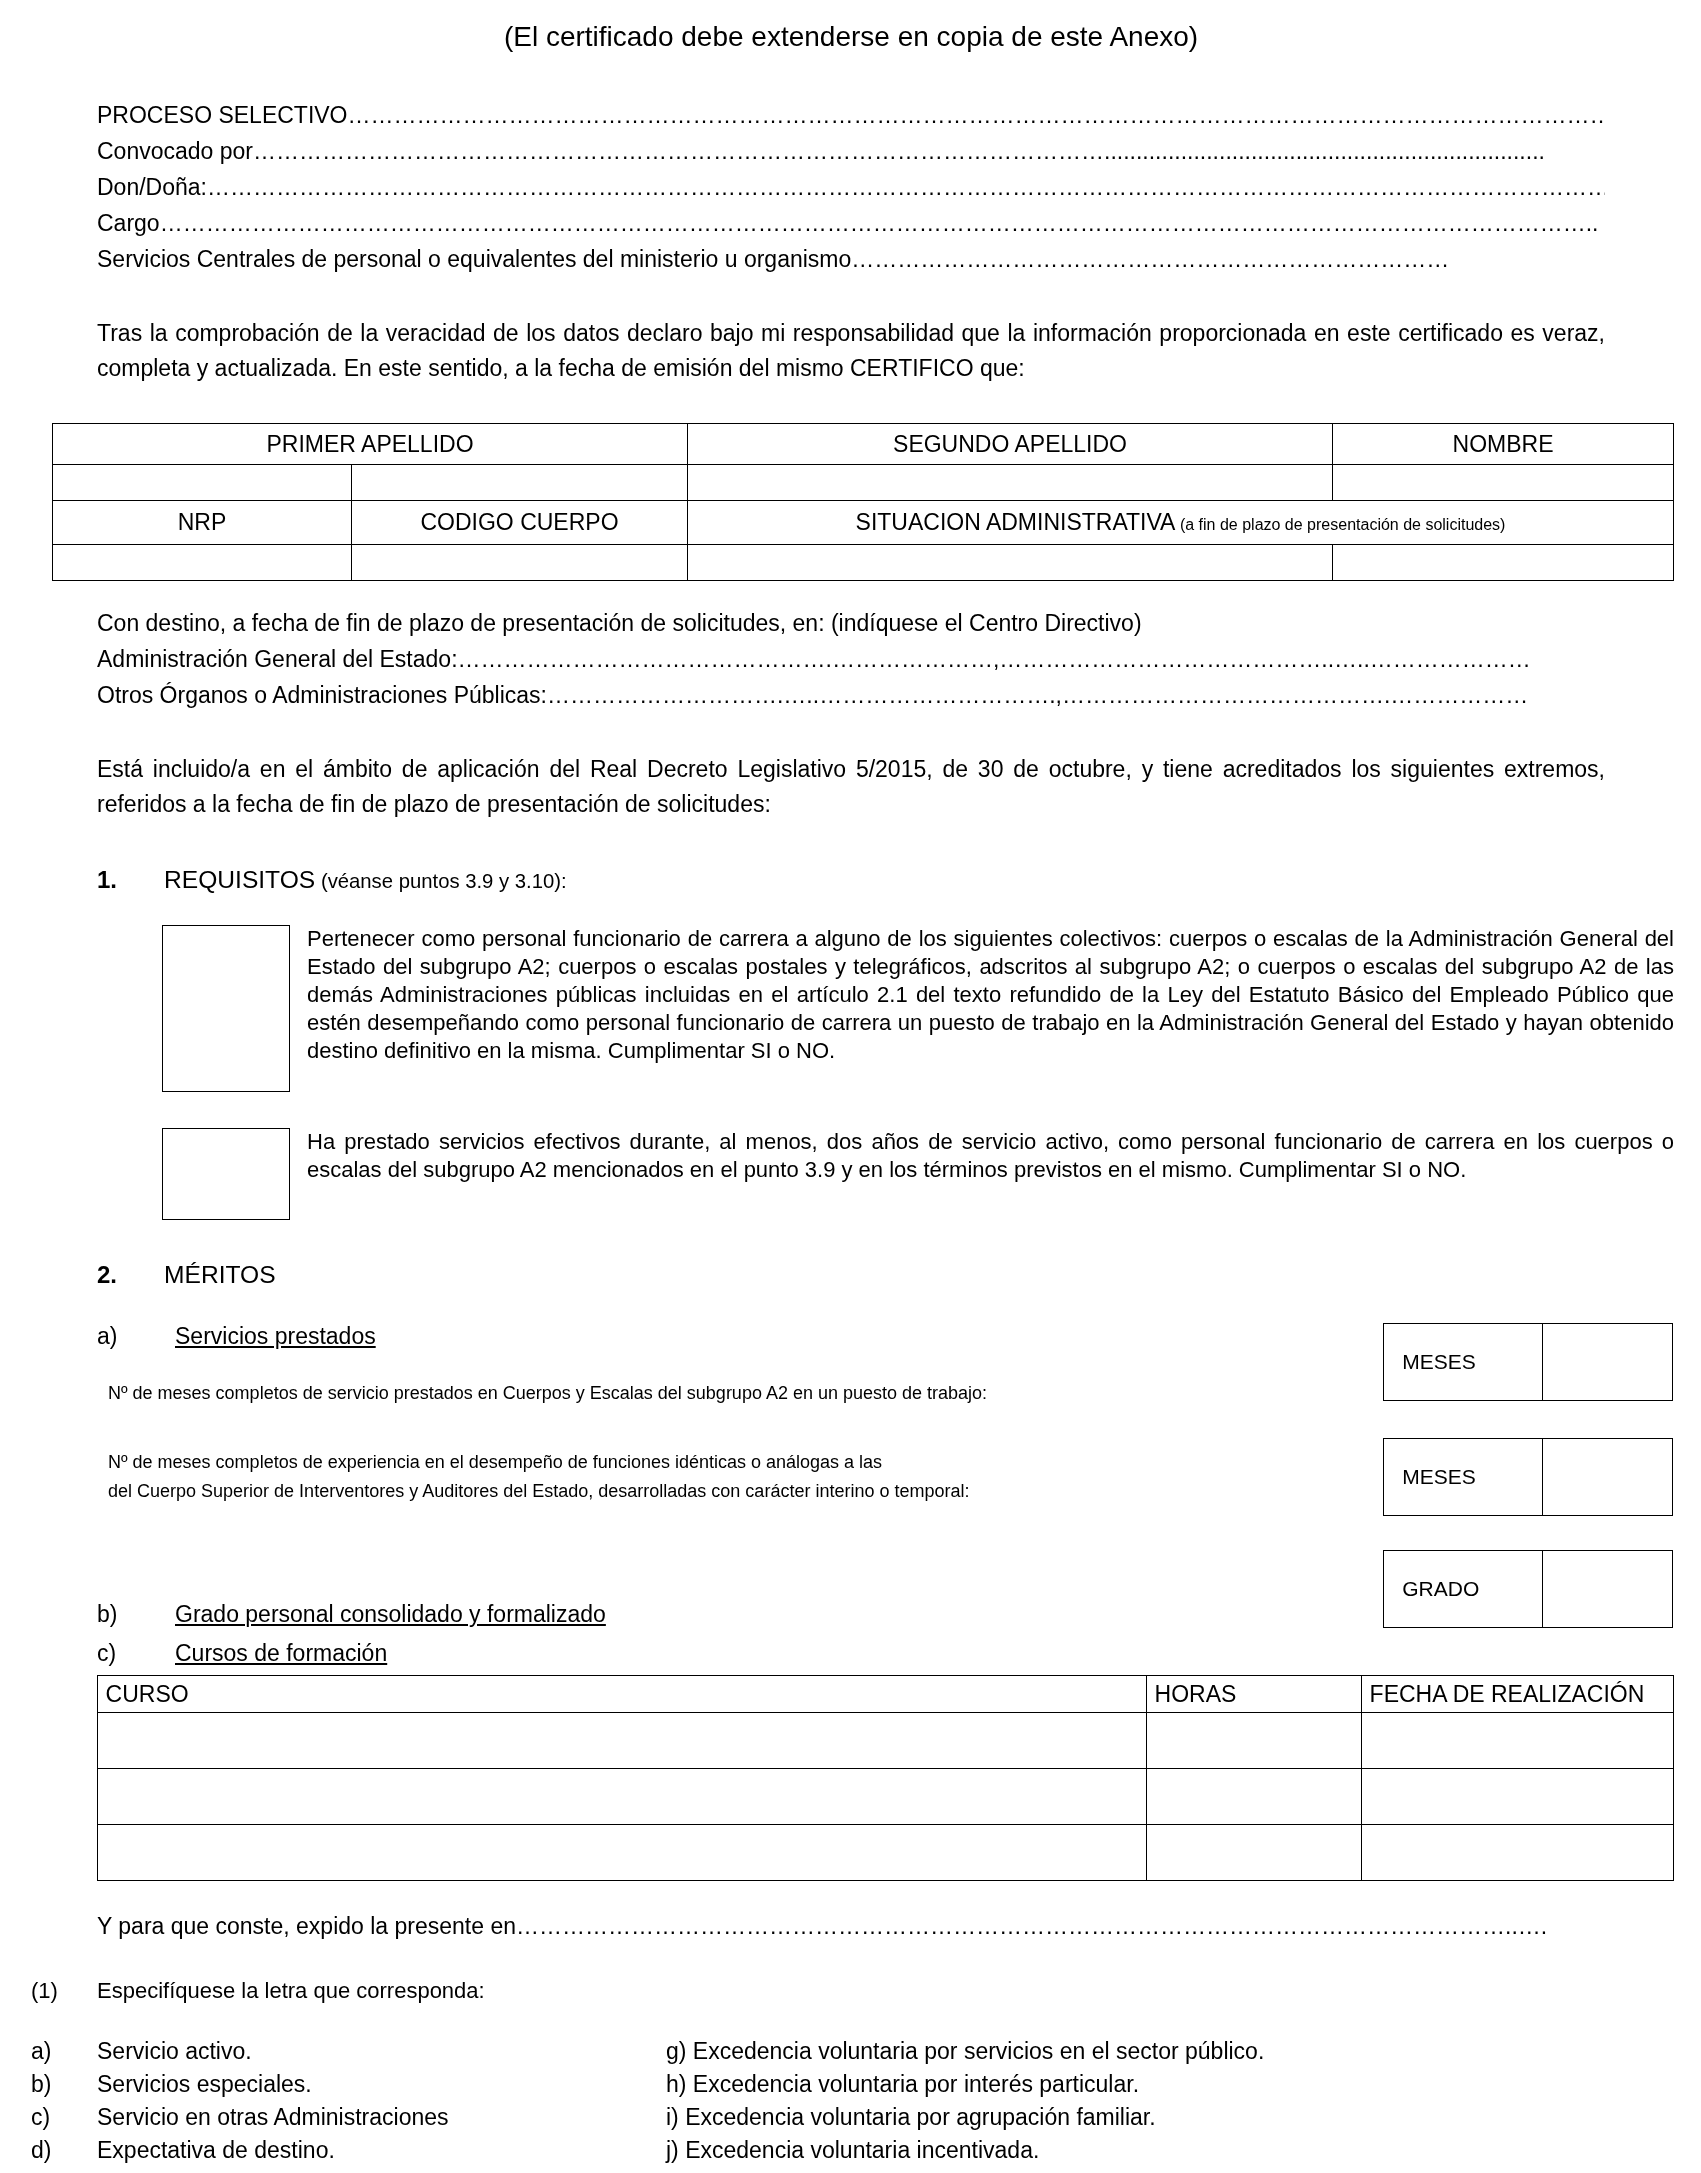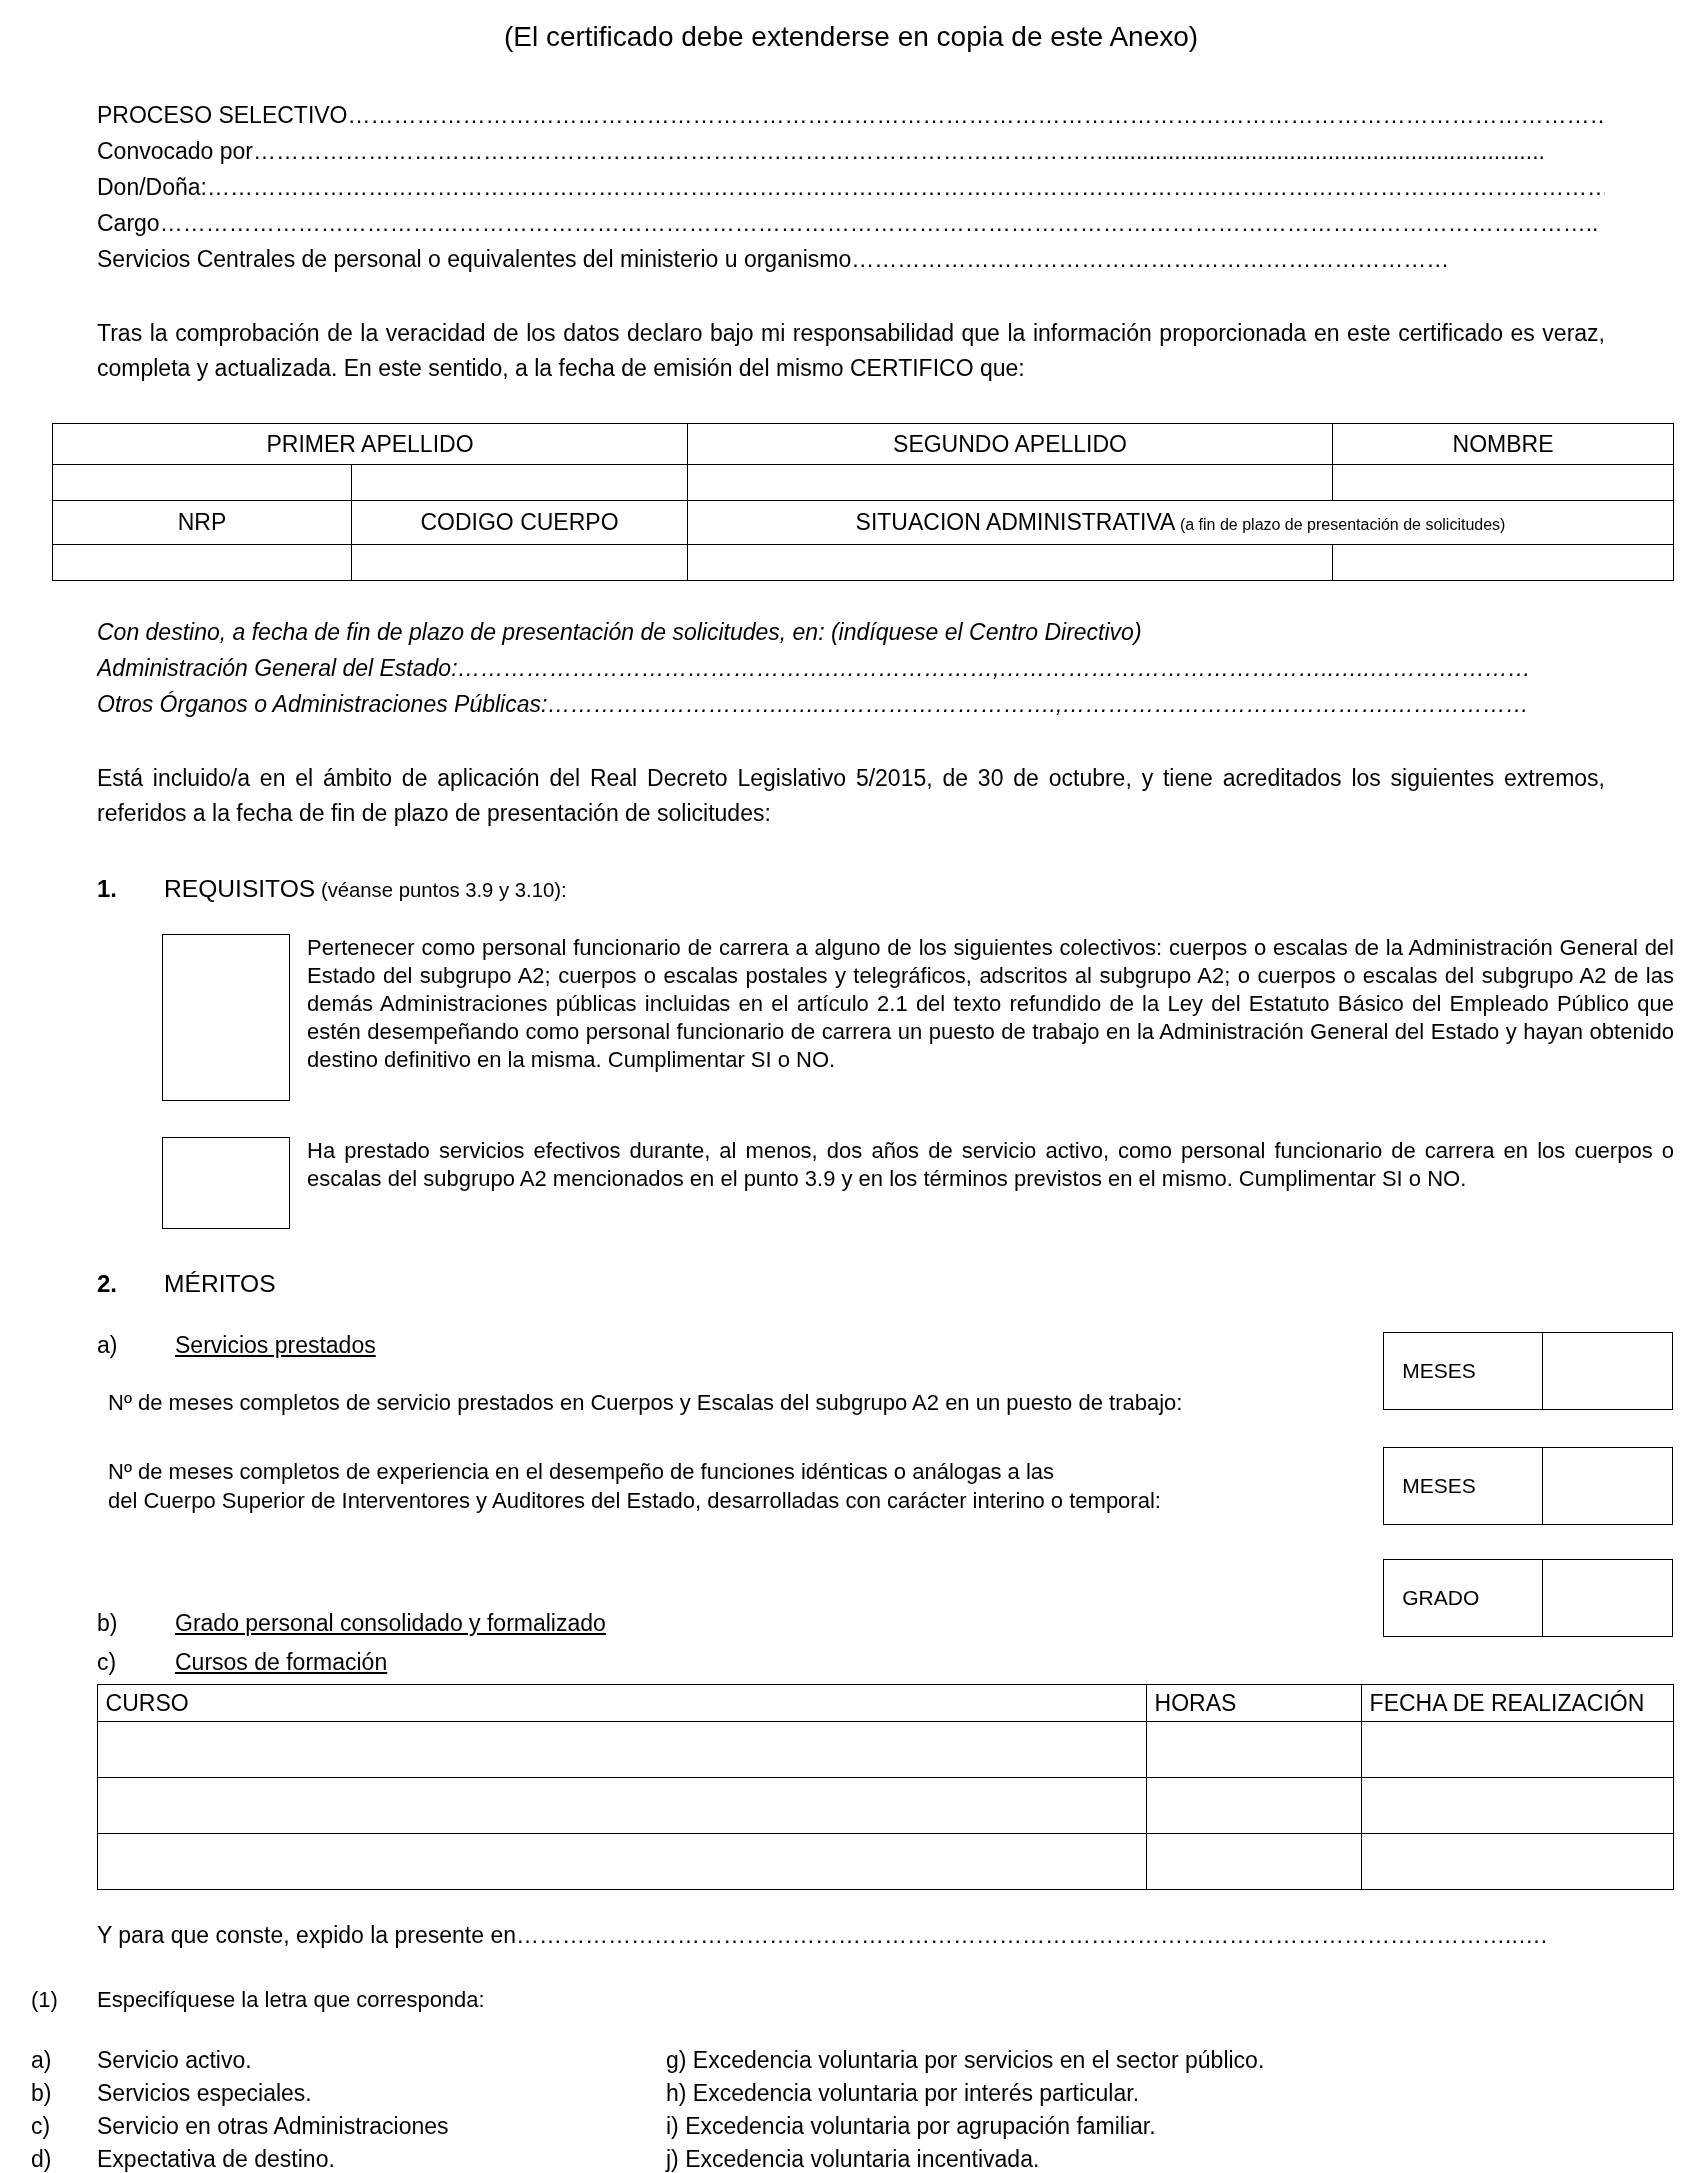--- a/index.html
+++ b/index.html
@@ -28,21 +28,21 @@
 
   .table1 { margin-left:-45px; width:1621px; margin-top:37px; }
   .table1 .c1 { width:299px; } .table1 .c2 { width:336px; }
   .table1 .c3 { width:645px; } .table1 .c4 { width:341px; }
   .table1 th { text-align:center; }
   .table1 .hrow1 td, .table1 .hrow1 th { height:41px; }
   .table1 .hrow2 td, .table1 .hrow2 th { height:44px; }
   .table1 .erow td { height:36px; }
   .small-note { font-size:16px; }
 
-  .destino { margin-top:33px;font-style:italic; }
+  .destino { margin-top:24px; }
   .destino .field-line { line-height:36px; }
 
   .sec-heading { margin-top:44px; font-size:24.6px; }
   .sec-num { display:inline-block; width:67px; font-weight:bold; font-size:24px; }
   .sec-note { font-size:20.3px; }
 
   .check-row { display:flex; align-items:flex-start; margin-top:30.5px; margin-right:-69px; }
   .check-row.second { margin-top:36px; }
   .checkbox {
     flex:0 0 128px; border:1.7px solid #000; margin-left:65px; background:#fff;
@@ -62,21 +62,21 @@
     width:161px; height:78px; border:1.7px solid #000;
     display:flex; align-items:center; padding-left:18.6px; font-size:21px;
   }
   .pair-value { width:131px; height:78px; border:1.7px solid #000; margin-left:-1.7px; background:#fff; }
 
   .row-a { margin-top:34px; align-items:flex-start; }
   .row-a .a-title { margin-bottom:29px; }
   .row-a2 { margin-top:30.5px; align-items:center; }
   .row-b { margin-top:34px; align-items:flex-end; }
   .row-c { margin-top:12px; }
-  .merit-text { font-size:22px; line-height:29px; padding-left:11px; }
+  .merit-text { font-size:18px; line-height:29px; padding-left:11px; }
 
   .table2 { width:1576px; margin-top:8px; }
   .table2 .c1 { width:1049px; } .table2 .c2 { width:215px; } .table2 .c3 { width:312px; }
   .table2 th { text-align:left; padding-left:7.6px; height:37px; }
   .table2 .erow td { height:56px; }
 
   .expido { margin-top:27px; }
 
   .nota { margin-top:34px; margin-left:-66px; font-size:22px; }
   .nota-num { display:inline-block; width:66px; }

